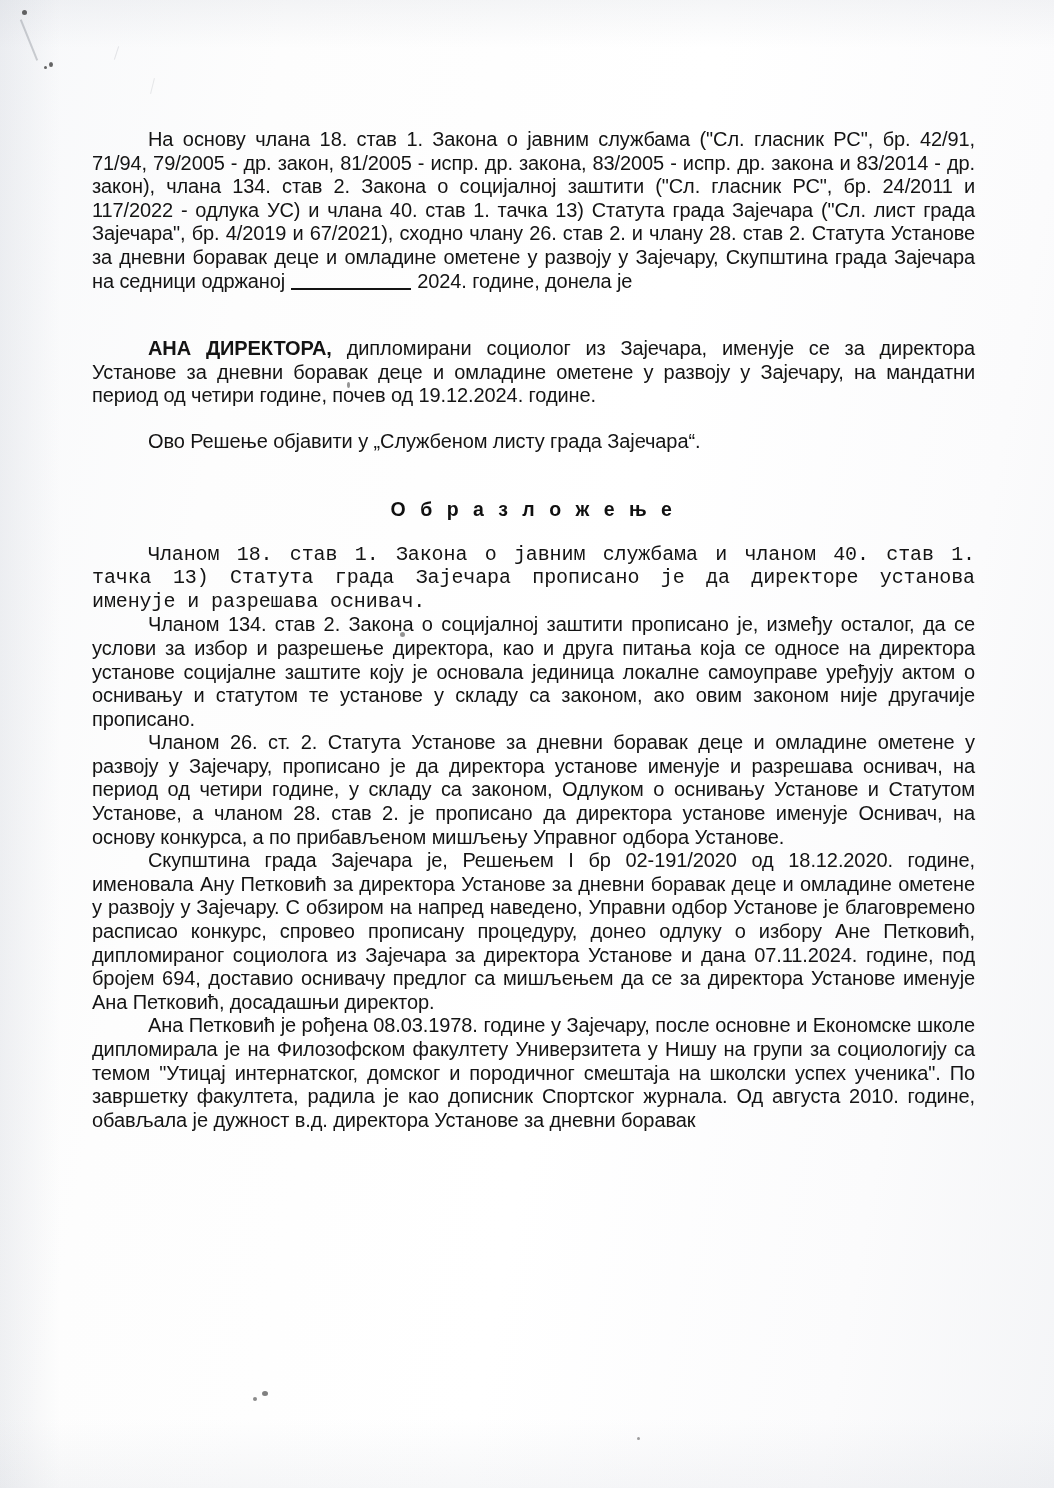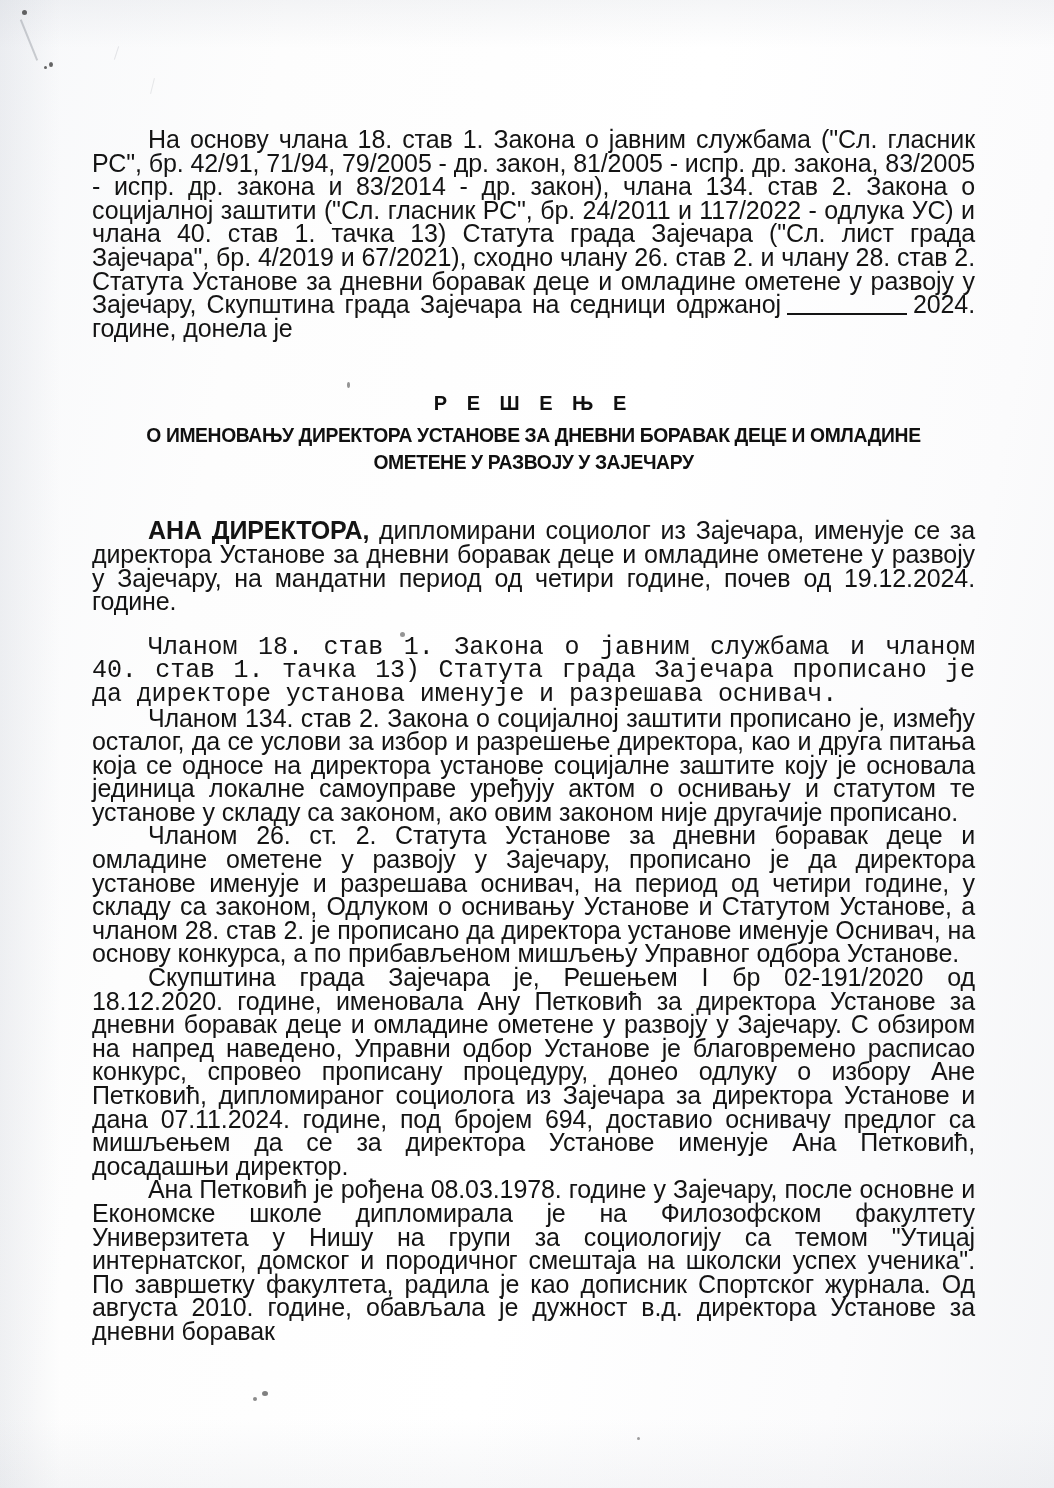--- a/index.html
+++ b/index.html
@@ -64,21 +64,21 @@
 
   .content {
     position: absolute;
     left: 92px;
     top: 128px;
     width: 883px;
   }
 
   p.body-text {
     margin: 0;
-    font-size: 25px;
+    font-size: 20px;
     line-height: 23.6px;
     text-align: justify;
     text-justify: inter-word;
     letter-spacing: -0.1px;
     color: #141414;
   }
   p.indent {
     text-indent: 56px;
   }
   p.gap-sm { margin-top: 22px; }
@@ -141,29 +141,26 @@
   <div class="speckle" style="left:262px; top:1391px; width:6px; height:5px; opacity:0.6;"></div>
   <div class="speckle" style="left:253px; top:1397px; width:4px; height:4px; opacity:0.55;"></div>
   <div class="speckle" style="left:637px; top:1437px; width:3px; height:3px; opacity:0.45;"></div>
   <div class="speckle" style="left:347px; top:382px;  width:3px; height:6px; opacity:0.5;"></div>
   <div class="speckle" style="left:400px; top:632px;  width:5px; height:5px; opacity:0.5;"></div>
 
   <div class="content">
 
     <p class="body-text indent"><span>На основу члана 18. став 1. Закона о јавним службама ("Сл. гласник РС", бр. 42/91, 71/94, 79/2005 - др. закон, 81/2005 - испр. др. закона, 83/2005 - испр. др. закона и 83/2014 - др. закон), члана 134. став 2. Закона о социјалној заштити ("Сл. гласник РС", бр. 24/2011 и 117/2022 - одлука УС) и члана 40. став 1. тачка 13) Статута града Зајечара ("Сл. лист града Зајечара", бр. 4/2019 и 67/2021), сходно члану 26. став 2. и члану 28. став 2. Статута Установе за дневни боравак деце и омладине ометене у развоју у Зајечару, Скупштина града Зајечара на седници одржаној</span><span class="blank-line"></span><span>2024. године, донела је</span></p>
 
-    <div class="title-block">
-      <p class="doc-title">Р Е Ш Е Њ Е</p>
-      <p class="doc-subtitle">О ИМЕНОВАЊУ ДИРЕКТОРА УСТАНОВЕ ЗА ДНЕВНИ БОРАВАК ДЕЦЕ И ОМЛАДИНЕ</p>
-      <p class="doc-subtitle" style="margin-top:2px;">ОМЕТЕНЕ У РАЗВОЈУ У ЗАЈЕЧАРУ</p>
-    </div>
 
     <p class="body-text indent" style="margin-top:44px;"><span class="nm">АНА ДИРЕКТОРА,</span><span> дипломирани социолог из Зајечара, именује се за директора Установе за дневни боравак деце и омладине ометене у развоју у Зајечару, на мандатни период од четири године, почев од 19.12.2024. године.</span></p>
 
+    <p class="body-text indent gap-sm">Ово Решење објавити у „Службеном листу града Зајечара“.</p>
 
+    <p class="section-heading">О б р а з л о ж е њ е</p>
 
     <p class="body-text indent" style="margin-top:22px;font-family:Liberation Mono, monospace;">Чланом 18. став 1. Закона о јавним службама и чланом 40. став 1. тачка 13) Статута града Зајечара прописано је да директоре установа именује и разрешава оснивач.</p>
     <p class="body-text indent">Чланом 134. став 2. Закона о социјалној заштити прописано је, између осталог, да се услови за избор и разрешење директора, као и друга питања која се односе на директора установе социјалне заштите коју је основала јединица локалне самоуправе уређују актом о оснивању и статутом те установе у складу са законом, ако овим законом није другачије прописано.</p>
     <p class="body-text indent">Чланом 26. ст. 2. Статута Установе за дневни боравак деце и омладине ометене у развоју у Зајечару, прописано је да директора установе именује и разрешава оснивач, на период од четири године, у складу са законом, Одлуком о оснивању Установе и Статутом Установе, а чланом 28. став 2. је прописано да директора установе именује Оснивач, на основу конкурса, а по прибављеном мишљењу Управног одбора Установе.</p>
     <p class="body-text indent">Скупштина града Зајечара је, Решењем I бр 02-191/2020 од 18.12.2020. године, именовала Ану Петковић за директора Установе за дневни боравак деце и омладине ометене у развоју у Зајечару. С обзиром на напред наведено, Управни одбор Установе је благовремено расписао конкурс, спровео прописану процедуру, донео одлуку о избору Ане Петковић, дипломираног социолога из Зајечара за директора Установе и дана 07.11.2024. године, под бројем 694, доставио оснивачу предлог са мишљењем да се за директора Установе именује Ана Петковић, досадашњи директор.</p>
     <p class="body-text indent">Ана Петковић је рођена 08.03.1978. године у Зајечару, после основне и Економске школе дипломирала је на Филозофском факултету Универзитета у Нишу на групи за социологију са темом "Утицај интернатског, домског и породичног смештаја на школски успех ученика". По завршетку факултета, радила је као дописник Спортског журнала. Од августа 2010. године, обављала је дужност в.д. директора Установе за дневни боравак</p>
 
   </div>
 </div>
 

